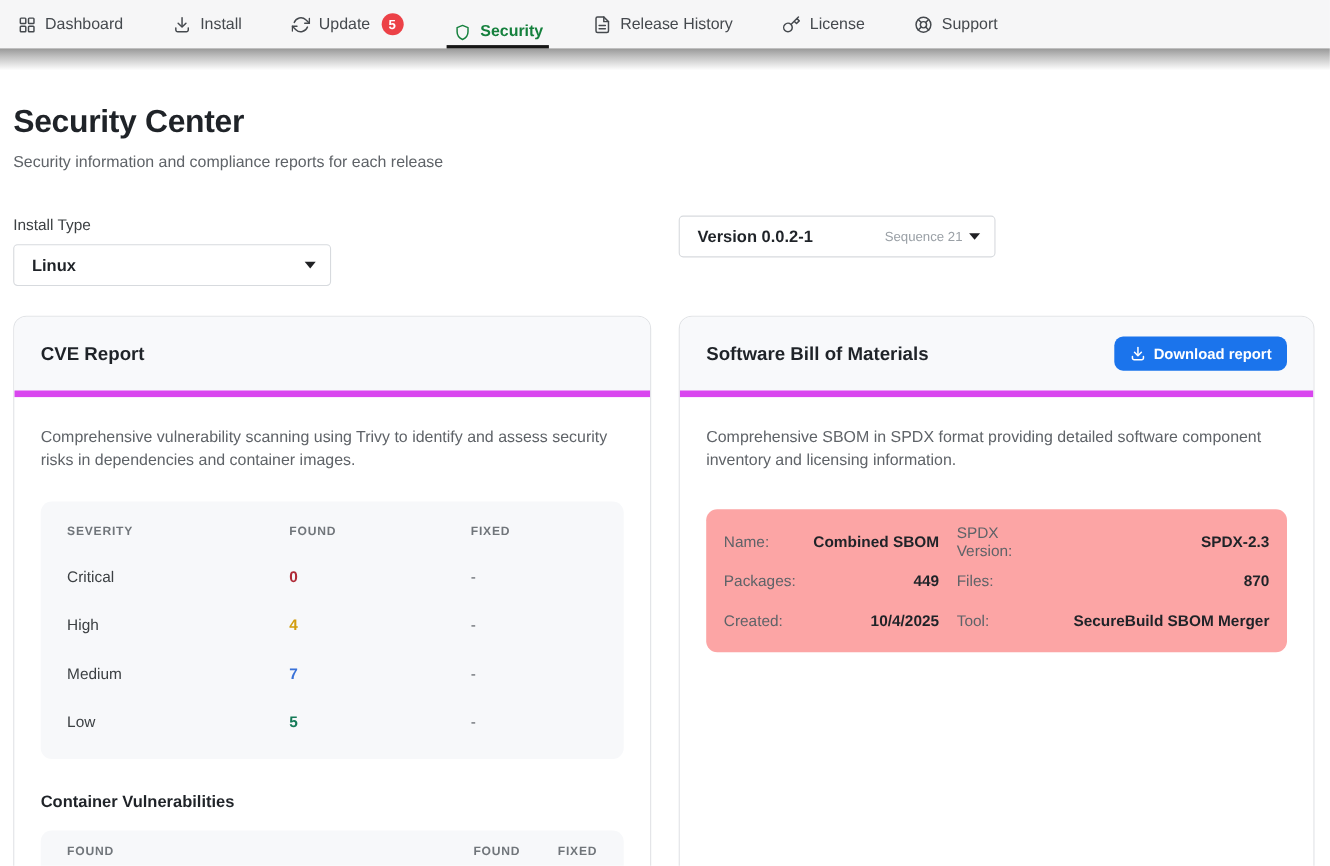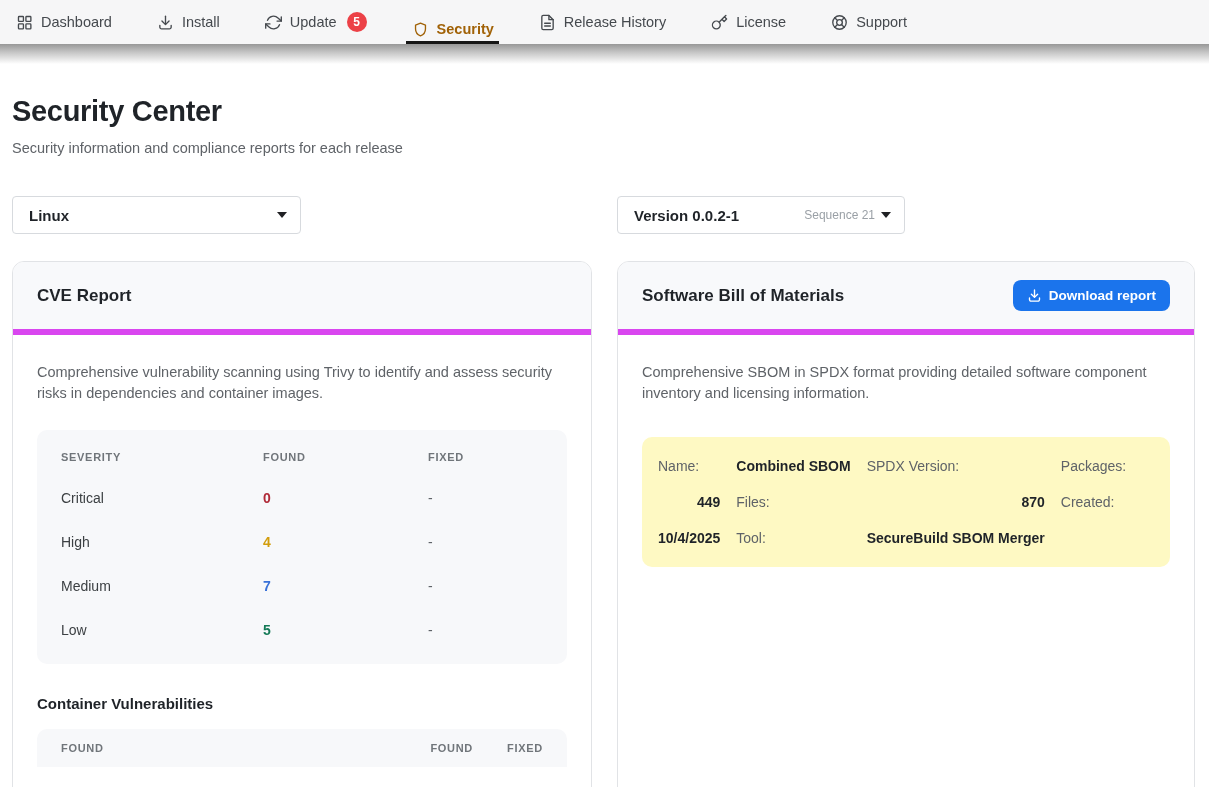--- a/index.html
+++ b/index.html
@@ -25,21 +25,21 @@
     display: flex;
     align-items: center;
     gap: 8px;
     font-size: 14.5px;
     color: #45494e;
     cursor: pointer;
     position: relative;
     white-space: nowrap;
   }
   .nav-item svg { width: 17px; height: 17px; flex: none; }
-  .nav-item.active { color: #a16207; font-weight: 600; margin-top: 14px; }
+  .nav-item.active { color: #15803d; font-weight: 600; margin-top: 14px; }
   .nav-item.active::after {
     content: "";
     position: absolute;
     left: -6px; right: -5px; bottom: 0;
     height: 3px;
     background: #161616;
   }
   .nav-badge {
     width: 20px; height: 20px;
     border-radius: 50%;
@@ -190,21 +190,21 @@
     gap: 7px;
     font-size: 13.5px;
     font-weight: 600;
     font-family: "Liberation Sans", sans-serif;
     cursor: pointer;
   }
   .download-btn svg { width: 15px; height: 15px; }
 
   .sbom-details {
     margin-top: 33px;
-    background: #fef9c3;
+    background: #fca5a5;
     border-radius: 10px;
     padding: 11px 16px;
     display: grid;
     grid-template-columns: auto 1fr auto 1.05fr;
     column-gap: 16px;
     font-size: 14px;
   }
   .sbom-details > div {
     height: 36px;
     display: flex;
@@ -281,20 +281,21 @@
 
 <div class="content">
 
   <div class="page-head">
     <h1 class="page-title">Security Center</h1>
     <div class="page-subtitle">Security information and compliance reports for each release</div>
   </div>
 
   <div class="filters-row two-col">
     <div>
+      <div class="filter-label">Install Type</div>
       <div class="select-box">
         <span class="select-value">Linux</span>
         <span class="caret"></span>
       </div>
     </div>
     <div>
       <div class="select-box" style="width:288px">
         <span class="select-value">Version 0.0.2-1</span>
         <span class="select-right">
           <span class="sequence-text">Sequence 21</span>
@@ -362,20 +363,21 @@
           <span>Download report</span>
         </button>
       </div>
       <div class="card-body">
         <div class="card-desc">Comprehensive SBOM in SPDX format providing detailed software component inventory and licensing information.</div>
 
         <div class="sbom-details">
           <div class="detail-label">Name:</div>
           <div class="detail-value">Combined SBOM</div>
           <div class="detail-label">SPDX Version:</div>
+          <div class="detail-value">SPDX-2.3</div>
 
           <div class="detail-label">Packages:</div>
           <div class="detail-value">449</div>
           <div class="detail-label">Files:</div>
           <div class="detail-value">870</div>
 
           <div class="detail-label">Created:</div>
           <div class="detail-value">10/4/2025</div>
           <div class="detail-label">Tool:</div>
           <div class="detail-value">SecureBuild SBOM Merger</div>

